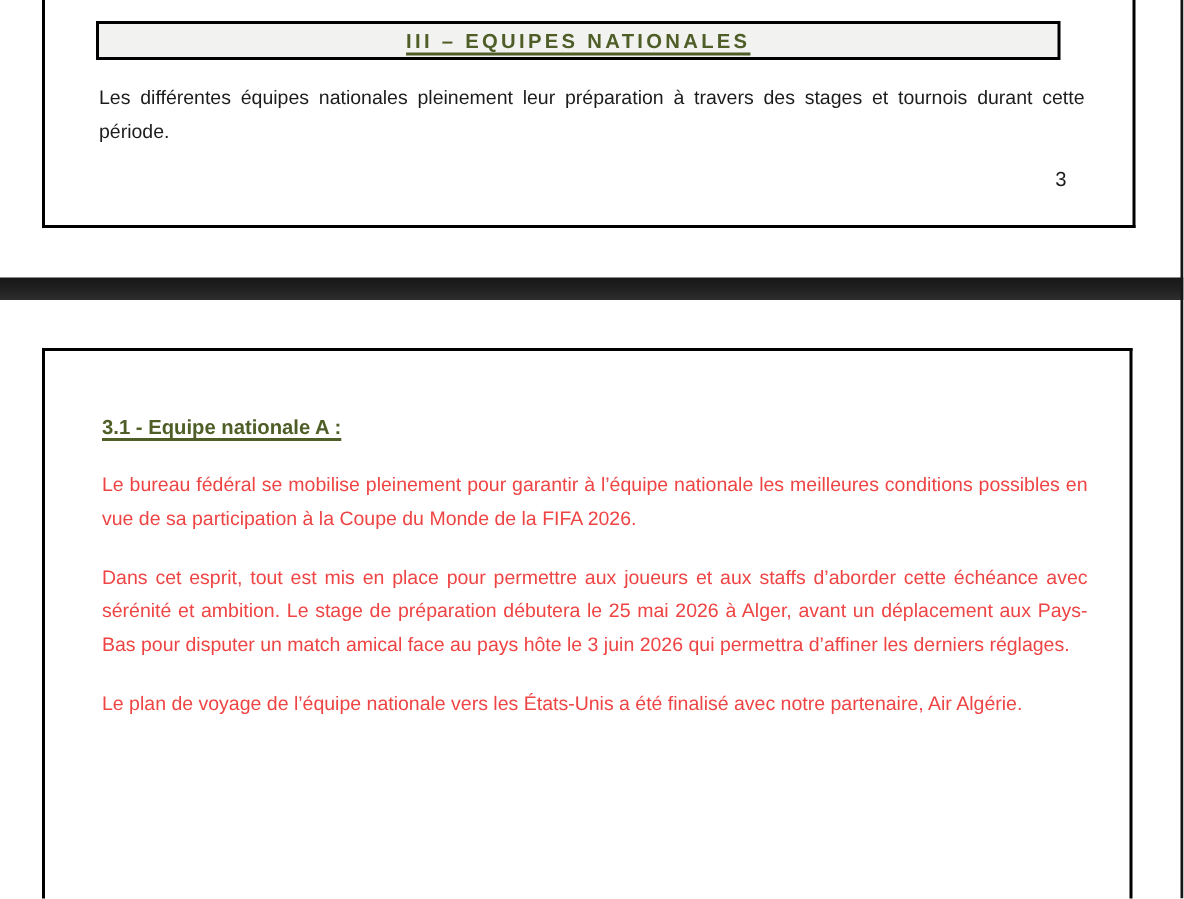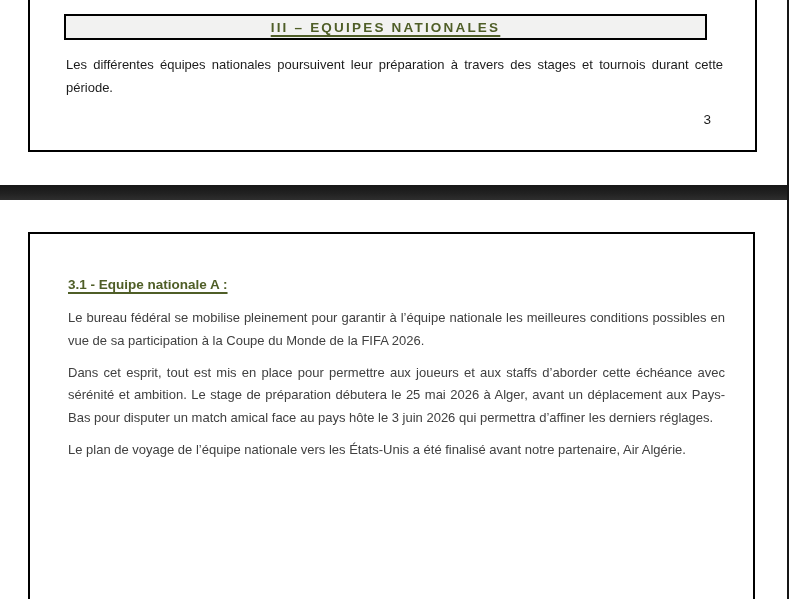--- a/index.html
+++ b/index.html
@@ -110,24 +110,24 @@
     margin: 0 0 11px 0;
     font-size: 13.5px;
     font-weight: bold;
     line-height: 22px;
     color: #4f5e27;
     text-decoration: underline;
     text-decoration-thickness: 1.5px;
     text-underline-offset: 3px;
   }
   .content-2 p {
-    margin: 4px 0 9px 0;
+    margin: 16px 0 9px 0;
     font-size: 13px;
     line-height: 22.8px;
-    color: #404040;
+    color: #ef4444;
     text-align: justify;
   }
 
   
   .right-edge {
     position: absolute;
     top: 0; right: 0;
     width: 2px; height: 599px;
     background: #161616;
   }
@@ -135,32 +135,32 @@
 </head>
 <body>
 
 <div class="screen">
 
   <section class="page-1">
     <div class="frame-1">
       <div class="title-box">
         <span class="title-text">III – EQUIPES NATIONALES</span>
       </div>
-      <p class="para-top">Les différentes équipes nationales poursuivent leur préparation à travers des stages et tournois durant cette période.</p>
+      <p class="para-top">Les différentes équipes nationales pleinement leur préparation à travers des stages et tournois durant cette période.</p>
       <div class="pagenum">3</div>
     </div>
   </section>
 
   <div class="band"></div>
 
   <section class="page-2">
     <div class="frame-2">
       <div class="content-2">
         <h3 class="subheading">3.1 - Equipe nationale A :</h3>
         <p>Le bureau fédéral se mobilise pleinement pour garantir à l’équipe nationale les meilleures conditions possibles en vue de sa participation à la Coupe du Monde de la FIFA 2026.</p>
         <p>Dans cet esprit, tout est mis en place pour permettre aux joueurs et aux staffs d’aborder cette échéance avec sérénité et ambition. Le stage de préparation débutera le 25 mai 2026 à Alger, avant un déplacement aux Pays-Bas pour disputer un match amical face au pays hôte le 3 juin 2026 qui permettra d’affiner les derniers réglages.</p>
-        <p>Le plan de voyage de l’équipe nationale vers les États-Unis a été finalisé avant notre partenaire, Air Algérie.</p>
+        <p>Le plan de voyage de l’équipe nationale vers les États-Unis a été finalisé avec notre partenaire, Air Algérie.</p>
       </div>
     </div>
   </section>
 
   <div class="right-edge"></div>
 </div>
 
 </body></html>

